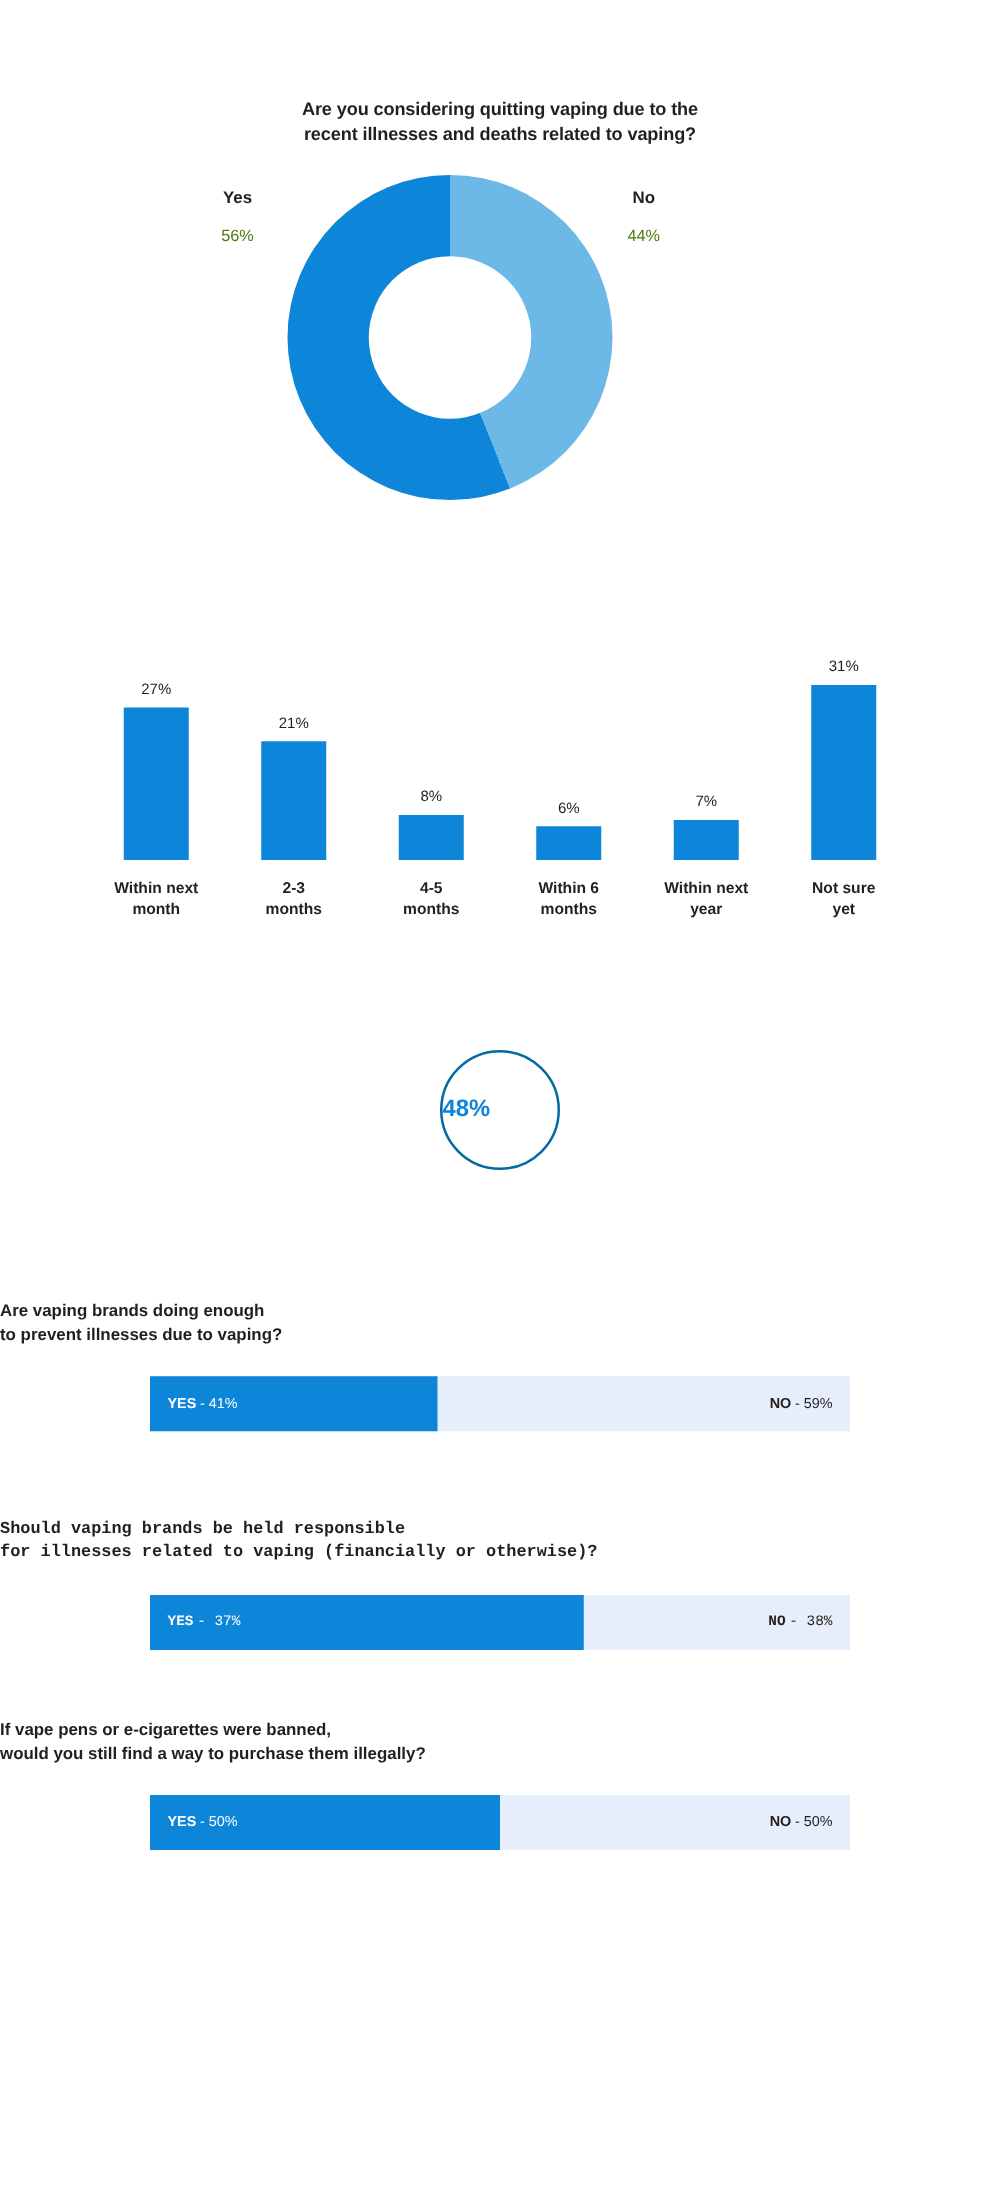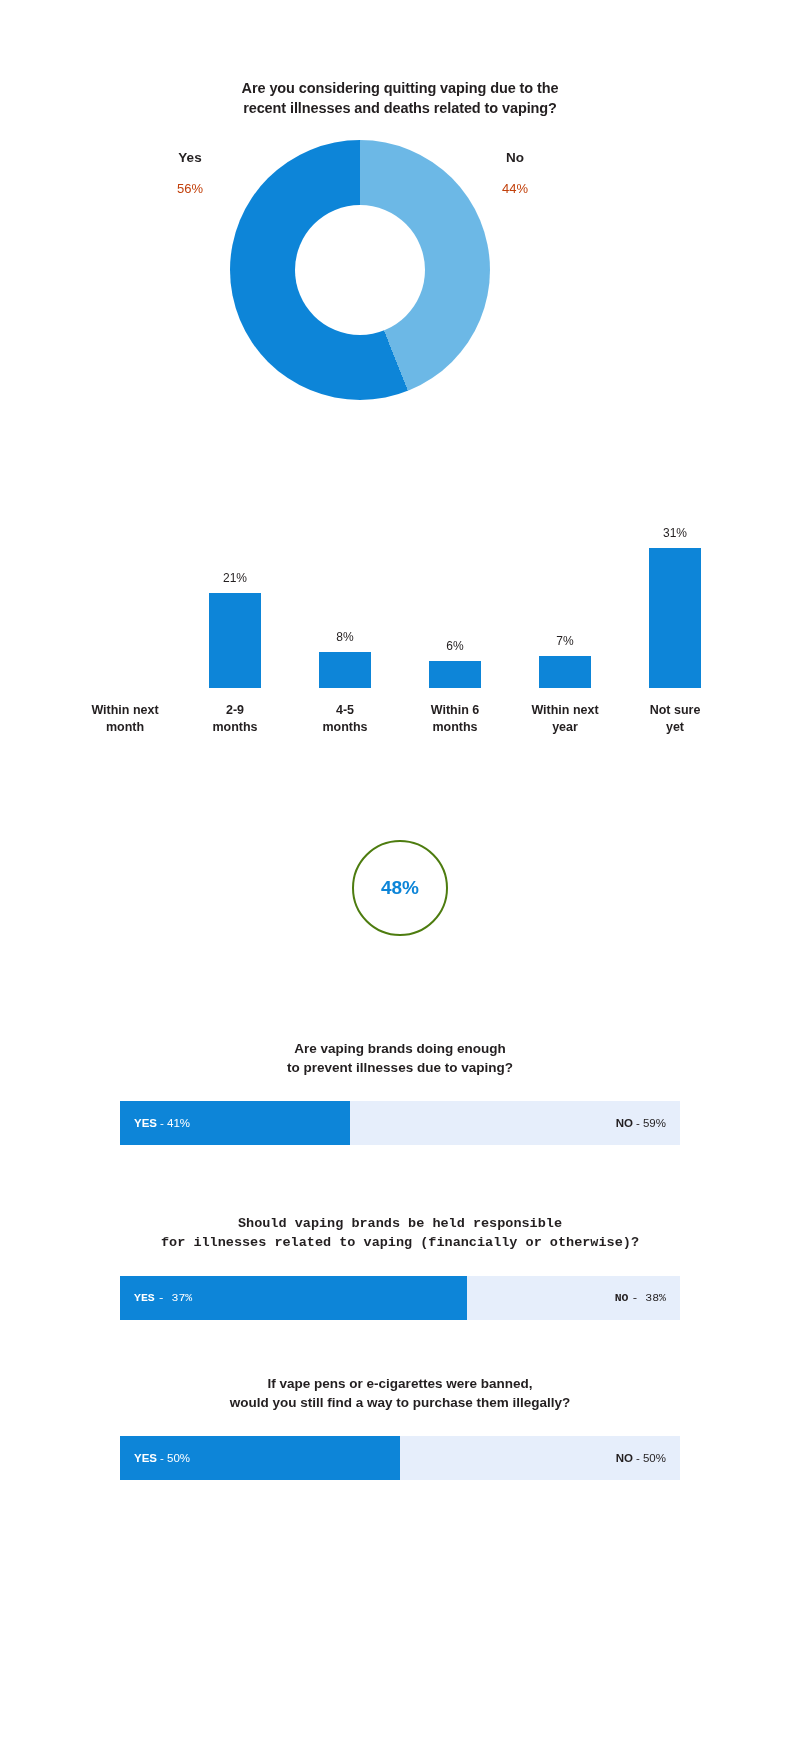--- a/index.html
+++ b/index.html
@@ -50,21 +50,21 @@
     position:absolute;
     text-align:center;
     width:120px;
   }
   .donut-legend.left{left:130px;top:10px;}
   .donut-legend.right{left:455px;top:10px;}
   .donut-legend .lg-label{
     font-weight:bold;font-size:13.5px;color:#231f20;
   }
   .donut-legend .lg-value{
-    margin-top:16px;font-size:13px;color:#c2410c;font-weight:normal;
+    margin-top:16px;font-size:13px;color:#4d7c0f;font-weight:normal;
   }
 
   
   .block-bars{position:absolute;left:0;top:455px;width:800px;}
   .block-bars .section-title{font-size:14px;}
   .bars-area{
     position:relative;
     width:660px;
     margin:48px auto 0 auto;
     height:185px;
@@ -105,42 +105,41 @@
     white-space:pre-line;
     color:#231f20;
   }
 
   
   .block-circle{position:absolute;left:0;top:840px;width:800px;}
   .stat-circle{
     margin:0 auto;
     width:92px;height:92px;
     border-radius:50%;
-    border:2px solid #4d7c0f;
-    display:flex;align-items:center;justify-content:center;
+    border:2px solid #0369a1;
+    display:flex;align-items:center;justify-content:flex-start;
   }
   .stat-circle span{
     font-weight:bold;
     font-size:19px;
     color:#0d85d8;
   }
   .stat-caption{
     margin-top:20px;
     text-align:center;
     font-weight:bold;
     font-size:13.5px;
     line-height:19px;
     white-space:pre-line;
     color:#231f20;
   }
 
   
   .block-yn{position:absolute;left:0;width:800px;}
   .yn-title{
-    text-align:center;
     font-weight:bold;
     font-size:13.5px;
     line-height:19px;
     white-space:pre-line;
     color:#231f20;
   }
   .yn-bar{
     position:relative;
     width:560px;
     height:44px;
@@ -190,20 +189,24 @@
 
       <div class="donut-legend right">
         <div class="lg-label">No</div>
         <div class="lg-value">44%</div>
       </div>
     </div>
   </section>
 
   <section class="block-bars">
     <div class="bars-area" id="bars-area">
+        <div class="bar-col" style="left: 0px; width: 110px; height: 185px;">
+          <div class="bar-val" style="width: 110px; bottom: 130px;">27%</div>
+          <div class="bar-rect" style="height: 122px; left: 29px; width: 52px; background: rgb(13, 133, 216);"></div>
+        </div>
         <div class="bar-col" style="left: 110px; width: 110px; height: 185px;">
           <div class="bar-val" style="width: 110px; bottom: 103px;">21%</div>
           <div class="bar-rect" style="height: 95px; left: 29px; width: 52px; background: rgb(13, 133, 216);"></div>
         </div>
         <div class="bar-col" style="left: 220px; width: 110px; height: 185px;">
           <div class="bar-val" style="width: 110px; bottom: 44px;">8%</div>
           <div class="bar-rect" style="height: 36px; left: 29px; width: 52px; background: rgb(13, 133, 216);"></div>
         </div>
         <div class="bar-col" style="left: 330px; width: 110px; height: 185px;">
           <div class="bar-val" style="width: 110px; bottom: 35px;">6%</div>
@@ -214,21 +217,21 @@
           <div class="bar-rect" style="height: 32px; left: 29px; width: 52px; background: rgb(13, 133, 216);"></div>
         </div>
         <div class="bar-col" style="left: 550px; width: 110px; height: 185px;">
           <div class="bar-val" style="width: 110px; bottom: 148px; text-align: center;">31%</div>
           <div class="bar-rect" style="height: 140px; left: 29px; width: 52px; background: rgb(13, 133, 216);"></div>
         </div>
       </div>
     <div class="bar-cats" id="bar-cats">
         <div class="bar-cat" style="left: 0px;">Within next
 month</div>
-        <div class="bar-cat" style="left: 110px;">2-9
+        <div class="bar-cat" style="left: 110px;">2-3
 months</div>
         <div class="bar-cat" style="left: 220px;">4-5
 months</div>
         <div class="bar-cat" style="left: 330px;">Within 6
 months</div>
         <div class="bar-cat" style="left: 440px;">Within next
 year</div>
         <div class="bar-cat" style="left: 550px;">Not sure
 yet</div>
       </div>

